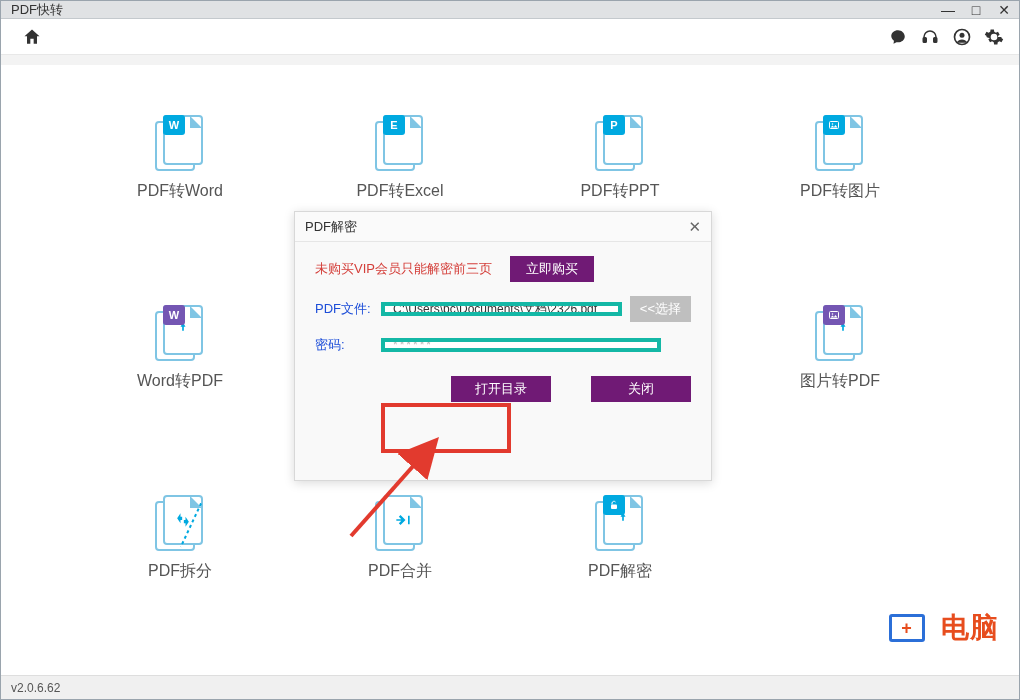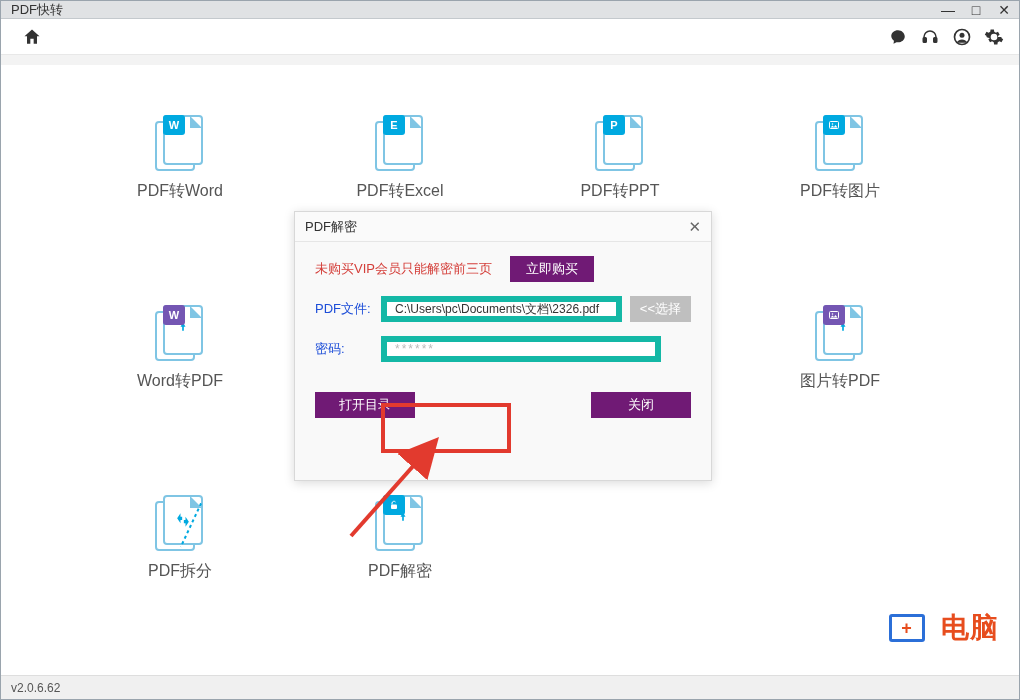--- a/index.html
+++ b/index.html
@@ -95,25 +95,25 @@
     .warn { color:#d43f3a; }
     .btn {
       display:inline-flex; align-items:center; justify-content:center;
       height:26px; padding:0 16px; font-size:13px; border:none; color:#fff;
       background:#701a75; cursor:default;
     }
     .btn.gray { background:#bfbfbf; color:#fff; padding:0 10px; }
     .btn.wide { width:100px; }
     .label-col { width:66px; color:#1d4ed8; }
     .text-input {
-      flex:1; height:26px; border:6px solid #14b8a6; background:#fff;
+      flex:1; height:14px; border:4px solid #14b8a6; background:#fff;
       padding:0 8px; font-size:12px; color:#333;
     }
     .text-input::placeholder { color:#bbb; letter-spacing:2px; }
-    .btn-row { display:flex; justify-content:space-between; gap:40px; margin-top:30px; }
+    .btn-row { display:flex; justify-content:flex-end; gap:40px; margin-top:22px; }
     .highlight-box {
       position:absolute; border:4px solid #e23a2e;
       left:380px; top:402px; width:130px; height:50px; pointer-events:none;
     }
     
     .arrow {
       position:absolute; left:335px; top:430px; width:120px; height:120px; pointer-events:none;
     }
     
     .statusbar {
@@ -307,20 +307,34 @@
             <div class="fold"></div>
           <div class="mini">
             <svg viewBox="0 0 24 24" fill="#00a9e0">
                 <path d="M9 4l-4 6 4 6V12h2V8H9zM15 20l4-6-4-6v4h-2v4h2z"></path>
               </svg>
           </div>
         </div>
         <div class="slash"></div>
       </div>
       <div class="tile-label">PDF拆分</div>
+    </div>
+    <div class="tile">
+      <div class="docicon">
+        <div class="sheet back"></div>
+        <div class="sheet front">
+            <div class="fold"></div>
+          <div class="mini">
+            <svg viewBox="0 0 24 24" fill="#00a9e0">
+                <path d="M4 11h6L7 8l2-2 6 6-6 6-2-2 3-3H4zM20 7v10h-2V7z"></path>
+              </svg>
+          </div>
+        </div>
+      </div>
+      <div class="tile-label">PDF合并</div>
     </div>
     <div class="tile">
       <div class="docicon">
         <div class="sheet back"></div>
         <div class="sheet front">
             <div class="fold"></div>
           <div class="badge blue">
             <svg viewBox="0 0 24 24" width="12" height="12" fill="#fff">
                 <rect x="6" y="11" width="12" height="9" rx="2"></rect>
                 <path d="M8 11V8a4 4 0 0 1 7-2" fill="none" stroke="#fff" stroke-width="2"></path>

